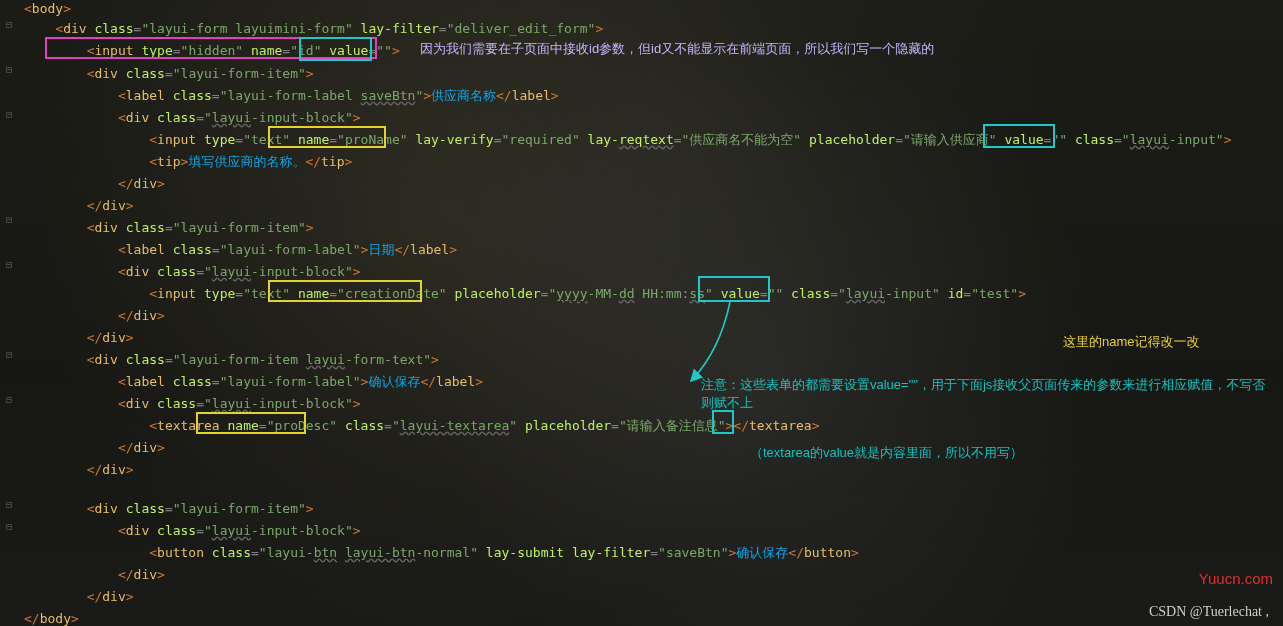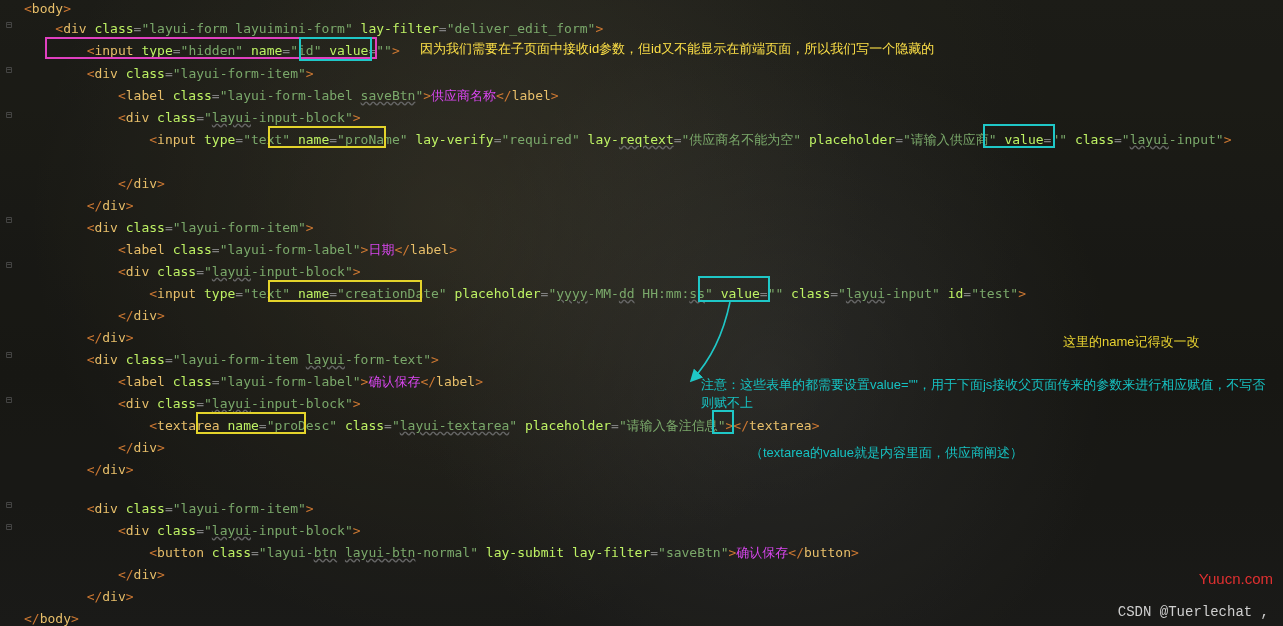--- a/index.html
+++ b/index.html
@@ -11,33 +11,33 @@
   .bg::after{content:"";position:absolute;inset:0;background:rgba(0,0,0,.25)}
   .layer{position:absolute;inset:0}
   .gutter{position:absolute;left:0;top:0;bottom:0;width:22px}
   .gut{position:absolute;left:6px;color:#555;font-size:10px;line-height:1}
   .code{position:absolute;left:24px;top:0;right:0;bottom:0}
   .line{position:absolute;left:0;right:0;height:18px;line-height:18px;white-space:pre;color:#808080}
   .t{color:#e8bf6a}       
   .an{color:#bef264}      
   .av{color:#7aa86a}      
   .d{color:#cc7832}       
-  .tx{color:#d946ef}      
+  .tx{color:#0ea5e9}      
   .wavy{text-decoration-line:underline;text-decoration-style:wavy;text-decoration-color:#666}
   .box{position:absolute;border:2px solid;box-sizing:border-box;pointer-events:none}
   .magenta{border-color:#e040c0}
   .cyan{border-color:#1fc7c7}
   .yellow{border-color:#e3d32b}
   .ann{position:absolute;font-family:'Microsoft YaHei',sans-serif;font-size:13px;line-height:18px}
-  .ann.magenta{color:#fde047;border:none}
+  .ann.magenta{color:#c4b5fd;border:none}
   .ann.cyan{color:#16c1c1;border:none}
   .ann.yellow{color:#e8d230;border:none}
   .ann.red{color:#e03030}
   svg.arrow{position:absolute;overflow:visible;pointer-events:none}
-  .wm-main{position:absolute;right:14px;bottom:6px;color:#cfcfcf;font-family:Liberation Mono, monospace;font-size:14px}
+  .wm-main{position:absolute;right:14px;bottom:6px;color:#cfcfcf;font-family:Liberation Serif, serif;font-size:14px}
 </style>
 </head>
 <body>
 
 <div class="bg"></div>
 <div class="layer gutter">
   <span class="gut" style="top:20px">⊟</span>
   <span class="gut" style="top:65px">⊟</span>
   <span class="gut" style="top:110px">⊟</span>
   <span class="gut" style="top:215px">⊟</span>
@@ -52,20 +52,21 @@
   <div class="line" style="top:0px"><span class="d">&lt;</span><span class="t">body</span><span class="d">&gt;</span></div>
 
   <div class="line" style="top:20px"><span class="d">    &lt;</span><span class="t">div </span><span class="an">class</span>=<span class="av">"layui-form layuimini-form"</span> <span class="an">lay-filter</span>=<span class="av">"deliver_edit_form"</span><span class="d">&gt;</span></div>
 
   <div class="line" style="top:42px">        <span class="d">&lt;</span><span class="t">input </span><span class="an">type</span>=<span class="av">"hidden"</span> <span class="an">name</span>=<span class="av">"id"</span> <span class="an">value</span>=<span class="av">""</span><span class="d">&gt;</span></div>
 
   <div class="line" style="top:65px">        <span class="d">&lt;</span><span class="t">div </span><span class="an">class</span>=<span class="av">"layui-form-item"</span><span class="d">&gt;</span></div>
   <div class="line" style="top:87px">            <span class="d">&lt;</span><span class="t">label </span><span class="an">class</span>=<span class="av">"layui-form-label <span class="wavy">saveBtn</span>"</span><span class="d">&gt;</span><span class="tx">供应商名称</span><span class="d">&lt;/</span><span class="t">label</span><span class="d">&gt;</span></div>
   <div class="line" style="top:109px">            <span class="d">&lt;</span><span class="t">div </span><span class="an">class</span>=<span class="av">"<span class="wavy">layui</span>-input-block"</span><span class="d">&gt;</span></div>
   <div class="line" style="top:131px">                <span class="d">&lt;</span><span class="t">input </span><span class="an">type</span>=<span class="av">"text"</span> <span class="an">name</span>=<span class="av">"proName"</span> <span class="an">lay-verify</span>=<span class="av">"required"</span> <span class="an">lay-<span class="wavy">reqtext</span></span>=<span class="av">"供应商名不能为空"</span> <span class="an">placeholder</span>=<span class="av">"请输入供应商"</span> <span class="an">value</span>=<span class="av">""</span> <span class="an">class</span>=<span class="av">"<span class="wavy">layui</span>-input"</span><span class="d">&gt;</span></div>
+  <div class="line" style="top:153px">                <span class="d">&lt;</span><span class="t">tip</span><span class="d">&gt;</span><span class="tx">填写供应商的名称。</span><span class="d">&lt;/</span><span class="t">tip</span><span class="d">&gt;</span></div>
   <div class="line" style="top:175px">            <span class="d">&lt;/</span><span class="t">div</span><span class="d">&gt;</span></div>
   <div class="line" style="top:197px">        <span class="d">&lt;/</span><span class="t">div</span><span class="d">&gt;</span></div>
 
   <div class="line" style="top:219px">        <span class="d">&lt;</span><span class="t">div </span><span class="an">class</span>=<span class="av">"layui-form-item"</span><span class="d">&gt;</span></div>
   <div class="line" style="top:241px">            <span class="d">&lt;</span><span class="t">label </span><span class="an">class</span>=<span class="av">"layui-form-label"</span><span class="d">&gt;</span><span class="tx">日期</span><span class="d">&lt;/</span><span class="t">label</span><span class="d">&gt;</span></div>
   <div class="line" style="top:263px">            <span class="d">&lt;</span><span class="t">div </span><span class="an">class</span>=<span class="av">"<span class="wavy">layui</span>-input-block"</span><span class="d">&gt;</span></div>
   <div class="line" style="top:285px">                <span class="d">&lt;</span><span class="t">input </span><span class="an">type</span>=<span class="av">"text"</span> <span class="an">name</span>=<span class="av">"creationDate"</span> <span class="an">placeholder</span>=<span class="av">"<span class="wavy">yyyy</span>-MM-<span class="wavy">dd</span> HH:mm:<span class="wavy">ss</span>"</span> <span class="an">value</span>=<span class="av">""</span> <span class="an">class</span>=<span class="av">"<span class="wavy">layui</span>-input"</span> <span class="an">id</span>=<span class="av">"test"</span><span class="d">&gt;</span></div>
   <div class="line" style="top:307px">            <span class="d">&lt;/</span><span class="t">div</span><span class="d">&gt;</span></div>
   <div class="line" style="top:329px">        <span class="d">&lt;/</span><span class="t">div</span><span class="d">&gt;</span></div>
 
@@ -92,21 +93,21 @@
 
 <div class="box yellow" style="left:268px;top:280px;width:154px;height:22px"></div>
 <div class="box cyan" style="left:698px;top:276px;width:72px;height:26px"></div>
 
 <div class="box yellow" style="left:196px;top:412px;width:110px;height:22px"></div>
 <div class="box cyan" style="left:712px;top:410px;width:22px;height:24px"></div>
 
 <div class="ann magenta" style="left:420px;top:40px;width:660px">因为我们需要在子页面中接收id参数，但id又不能显示在前端页面，所以我们写一个隐藏的</div>
 <div class="ann yellow" style="left:1063px;top:333px">这里的name记得改一改</div>
 <div class="ann cyan" style="left:701px;top:376px;width:570px">注意：这些表单的都需要设置value=""，用于下面js接收父页面传来的参数来进行相应赋值，不写否则赋不上</div>
-<div class="ann cyan" style="left:750px;top:444px">（textarea的value就是内容里面，供应商阐述）</div>
+<div class="ann cyan" style="left:750px;top:444px">（textarea的value就是内容里面，所以不用写）</div>
 
 <svg class="arrow" style="left:680px;top:300px" width="60" height="90">
   <defs>
       <marker id="ah" markerWidth="8" markerHeight="8" refX="6" refY="4" orient="auto">
         <path d="M0,0 L8,4 L0,8 Z" fill="#1fc7c7"></path>
       </marker>
     </defs>
   <path d="M50,2 Q40,50 12,80" stroke="#1fc7c7" stroke-width="1.6" fill="none" marker-end="url(#ah)"></path>
 </svg>
 

